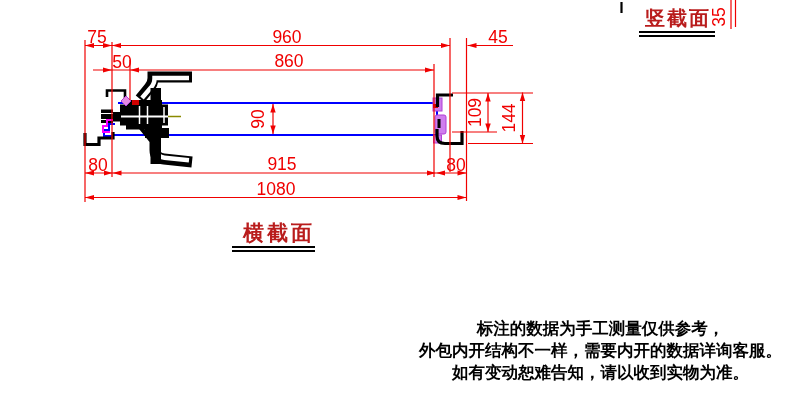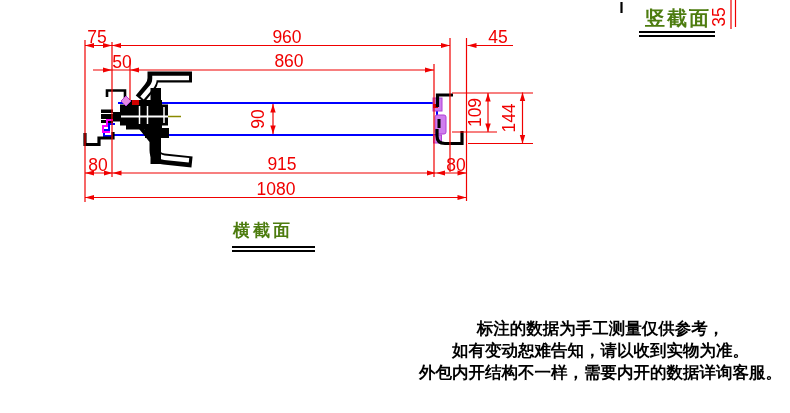--- a/index.html
+++ b/index.html
@@ -1,23 +1,23 @@
 <!DOCTYPE html>
 <html><head>
 <meta charset="utf-8">
 <style>
   html,body{margin:0;padding:0;background:#fff;}
   body{width:790px;height:413px;position:relative;overflow:hidden;
        font-family:"Liberation Sans",sans-serif;}
   .stage{position:absolute;left:0;top:0;width:790px;height:413px;}
   svg{position:absolute;left:0;top:0;}
-  .cjk-label{position:absolute;color:#4d7c0f;font-weight:bold;white-space:nowrap;
+  .cjk-label{position:absolute;color:#b91c1c;font-weight:bold;white-space:nowrap;
        font-family:Liberation Sans, sans-serif;}
   #vsec-label{left:640px;top:5px;width:76px;font-size:20px;letter-spacing:2px;text-align:center;}
-  #hsec-label{left:233px;top:219px;width:82px;font-size:17px;letter-spacing:3px;text-align:left;}
+  #hsec-label{left:233px;top:219px;width:82px;font-size:21px;letter-spacing:3px;text-align:right;}
   .dbl-underline{position:absolute;height:0;}
   .dbl-underline .u1{height:2.4px;background:#000;}
   .dbl-underline .u2{height:1.2px;background:#000;margin-top:2px;}
   #vsec-ul{left:639px;top:31px;width:76px;}
   #hsec-ul{left:232px;top:246px;width:83px;}
   .notes{position:absolute;right:8px;top:318px;text-align:center;color:#000;
        font-size:16.5px;font-weight:600;line-height:21.8px;white-space:nowrap;}
   .dim-text{fill:#f00000;font-family:"Liberation Sans",sans-serif;font-size:17.5px;}
 </style>
 </head>
@@ -154,17 +154,17 @@
   </div>
 
   <div id="hsec-label" class="cjk-label">横截面</div>
   <div id="hsec-ul" class="dbl-underline">
     <div class="u1"></div>
       <div class="u2"></div>
   </div>
 
   <div class="notes">
     <div>标注的数据为手工测量仅供参考，</div>
+    <div>外包内开结构不一样，需要内开的数据详询客服。</div>
     <div>如有变动恕难告知，请以收到实物为准。</div>
-    <div>外包内开结构不一样，需要内开的数据详询客服。</div>
   </div>
 
 </div>
 
 </body></html>

